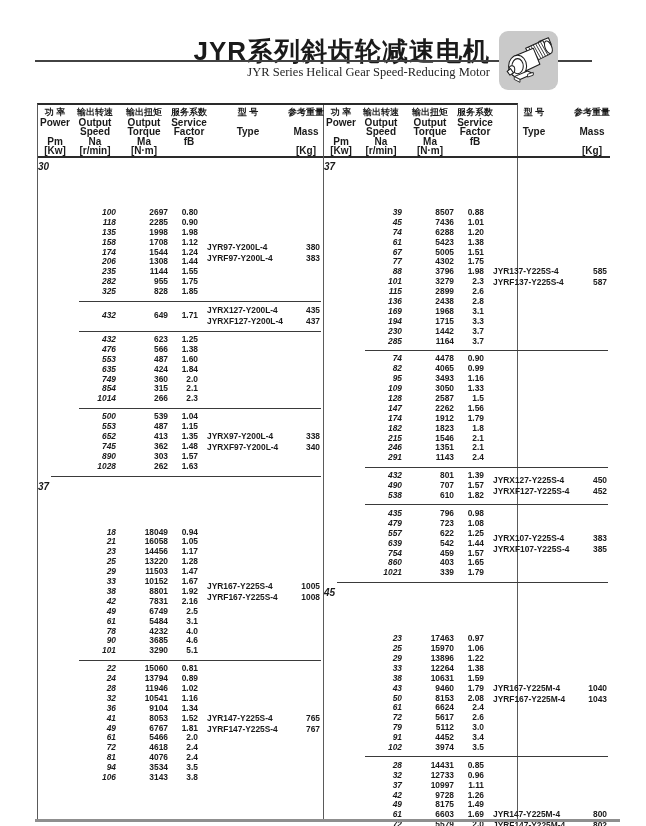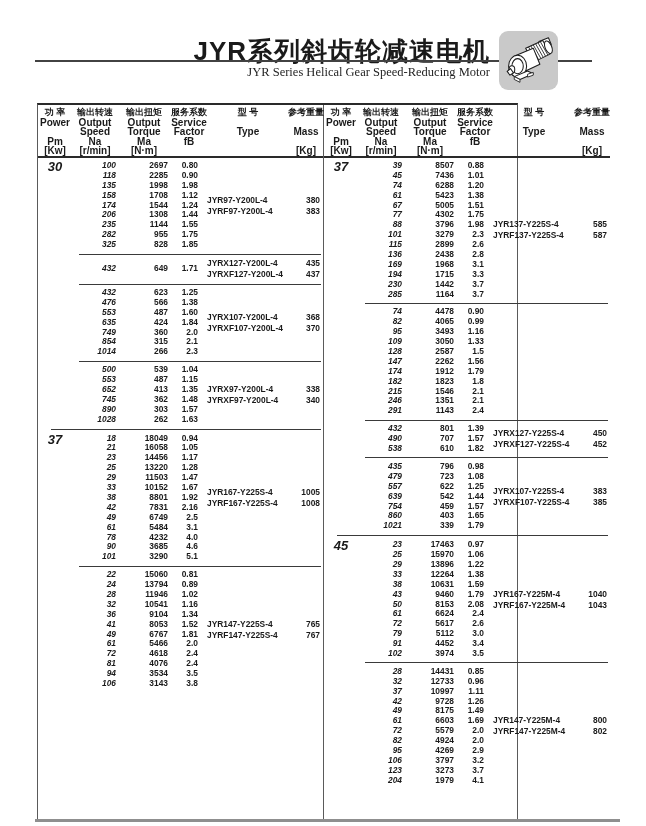--- a/index.html
+++ b/index.html
@@ -35,23 +35,23 @@
   .thead{
     display:grid;grid-template-columns:34px 46px 52px 38px 80px 1fr;
     border-bottom:2px solid #2a2a2a;padding:3px 0 1px;height:53px;box-sizing:border-box;
   }
   .hcell{display:flex;flex-direction:column;align-items:center;font-weight:bold;}
   .hline{font-size:10px;line-height:9.6px;height:9.6px;white-space:nowrap;}
   .hline.zh{font-size:9px;}
   
   .tbodyx{padding-top:3px;}
   .section{display:flex;}
-  .power-col{width:34px;text-align:center;font-size:13px;line-height:11px;
+  .power-col{width:34px;font-size:10px;line-height:11px;
     font-weight:bold;font-style:italic;flex-shrink:0;}
-  .groups{flex:1;display:flex;flex-direction:column;}
+  .groups{flex:1;display:flex;flex-direction:column;margin-top:47px;}
   .gsep{height:1px;background:#3a3a3a;margin:3.5px 2px 3.5px 7px;}
   .ssep{height:1px;background:#3a3a3a;margin:4px 2px 4px 13px;}
   .group{display:flex;align-items:center;}
   .rows{width:126px;flex-shrink:0;}
   .drow{display:grid;grid-template-columns:44px 52px 30px;height:9.9px;}
   .drow span{display:block;font-size:8.4px;line-height:9.9px;font-weight:bold;text-align:right;}
   .speed{font-style:italic;}
   .types{flex:1;padding-left:9px;padding-right:3px;}
   .tline{display:flex;justify-content:space-between;font-size:8.4px;font-weight:bold;
     line-height:11px;white-space:nowrap;}
@@ -250,30 +250,20 @@
                   <span class="speed">854</span>
                   <span class="torque">315</span>
                   <span class="fs">2.1</span>
                 </div>
                 <div class="drow">
                   <span class="speed">1014</span>
                   <span class="torque">266</span>
                   <span class="fs">2.3</span>
                 </div>
               </div>
-              <div class="types">
-                <div class="tline">
-                  <span class="tname">JYRX107-Y200L-4</span>
-                  <span class="tmass">368</span>
-                </div>
-                <div class="tline">
-                  <span class="tname">JYRXF107-Y200L-4</span>
-                  <span class="tmass">370</span>
-                </div>
-              </div>
             </div>
             <div class="gsep"></div>
             <div class="group">
               <div class="rows">
                 <div class="drow">
                   <span class="speed">500</span>
                   <span class="torque">539</span>
                   <span class="fs">1.04</span>
                 </div>
                 <div class="drow">

